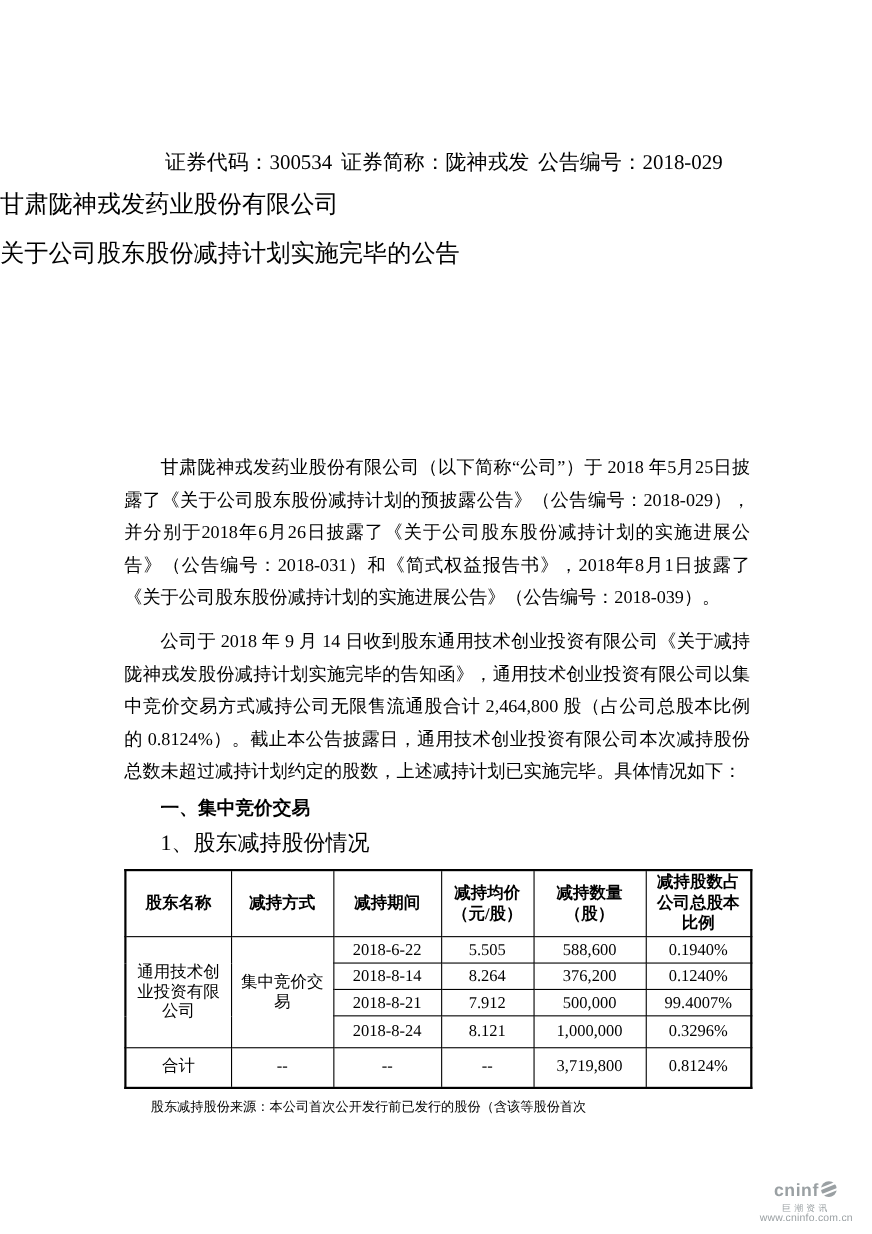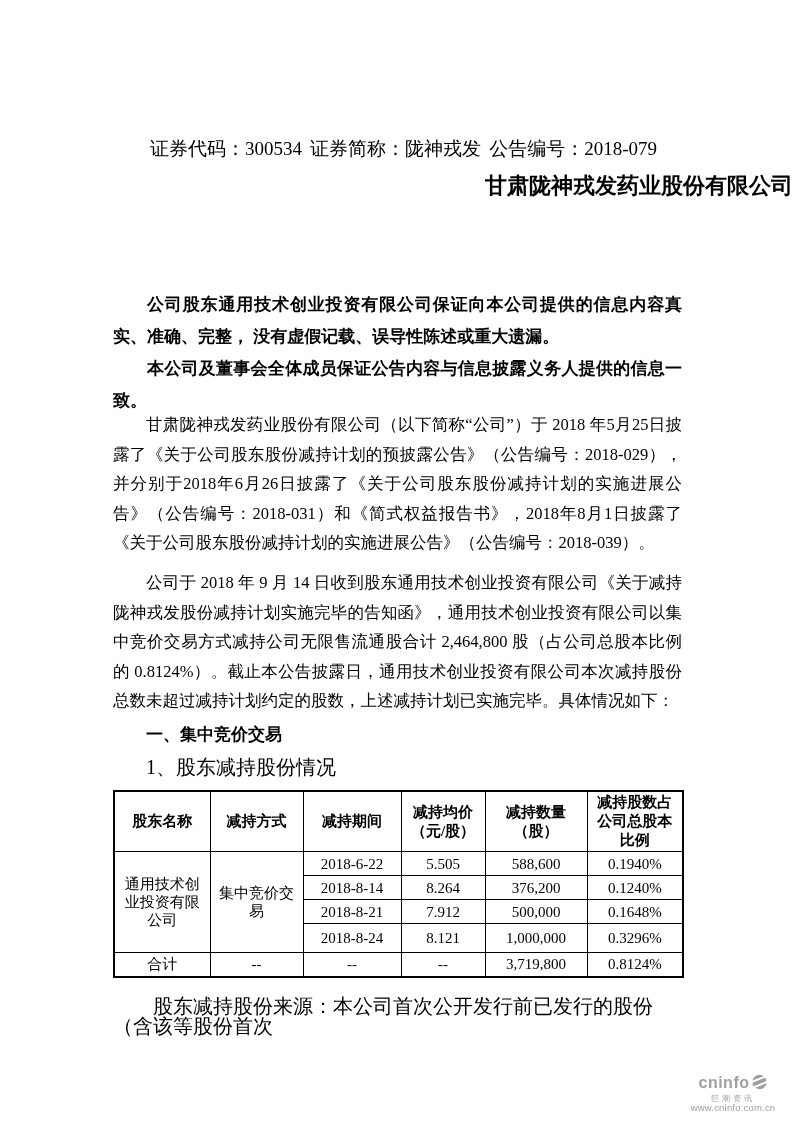--- a/index.html
+++ b/index.html
@@ -12,21 +12,21 @@
     font-family: "Liberation Serif", "DejaVu Serif", serif;
     overflow: hidden;
   }
   .meta-row {
     position: absolute; top: 100px; left: 150px; width: 507px;
     display: flex; justify-content: space-between;
     font-size: 19px; line-height: 18px; margin-top: 40px;
   }
   .title-block {
     position: absolute; top: 172px; left: 0; right: 0;
-    text-align: right; font-weight: bold; font-size: 22px;
+    text-align: left; font-weight: normal; font-size: 22px;
   }
   .title-line { line-height: 28px; }
   .title-line + .title-line { margin-top: 16px; }
   .statements {
     position: absolute; top: 289px; left: 113px; width: 569px;
     font-weight: bold; font-size: 17px; line-height: 32px;
     text-align: justify;
   }
   .statements p { margin: 0; text-indent: 2em; }
   .body-para {
@@ -56,24 +56,24 @@
     padding: 1px 4px;
     overflow: hidden;
   }
   .reduction-table th {
     font-weight: bold; white-space: pre-line; line-height: 19px;
   }
   .reduction-table td { line-height: 18px; }
   tr.header-row { height: 57px; }
   tr.data-row { height: 24px; }
   tr.data-row-last { height: 29px; }
-  tr.total-row { height: 24px; }
+  tr.total-row { height: 36px; }
   .note-para {
     position: absolute; top: 996px; left: 113px; width: 569px;
-    font-size: 20px; line-height: 20px; text-indent: 2em; margin: 0;
+    font-size: 12px; line-height: 20px; text-indent: 2em; margin: 0;
   }
   .cninfo-logo {
     position: absolute; right: 5px; bottom: 10px;
     width: 110px; text-align: center;
     color: #9aa0a3;
     font-family: "Liberation Sans", "DejaVu Sans", sans-serif;
     line-height: 1;
   }
   .cninfo-top { display: flex; align-items: center; justify-content: center; gap: 1px; }
   .cninfo-wordmark { font-size: 16px; font-weight: bold; letter-spacing: 0.5px; }
@@ -81,31 +81,28 @@
   .cninfo-url { font-size: 9.5px; margin-top: 0; letter-spacing: 0.2px; }
 </style>
 </head>
 <body>
 
 <div class="page">
 
   <div class="meta-row">
     <span>证券代码：300534</span>
     <span>证券简称：陇神戎发</span>
-    <span>公告编号：2018-079</span>
+    <span>公告编号：2018-029</span>
   </div>
 
   <div class="title-block">
     <div class="title-line">甘肃陇神戎发药业股份有限公司</div>
+    <div class="title-line">关于公司股东股份减持计划实施完毕的公告</div>
   </div>
 
-  <div class="statements">
-    <p>公司股东通用技术创业投资有限公司保证向本公司提供的信息内容真实、准确、完整， 没有虚假记载、误导性陈述或重大遗漏。</p>
-    <p>本公司及董事会全体成员保证公告内容与信息披露义务人提供的信息一致。</p>
-  </div>
 
   <p class="body-para para-a">甘肃陇神戎发药业股份有限公司（以下简称“公司”）于 2018 年5月25日披露了《关于公司股东股份减持计划的预披露公告》（公告编号：2018-029），并分别于2018年6月26日披露了《关于公司股东股份减持计划的实施进展公告》（公告编号：2018-031）和《简式权益报告书》，2018年8月1日披露了《关于公司股东股份减持计划的实施进展公告》（公告编号：2018-039）。</p>
 
   <p class="body-para para-b">公司于 2018 年 9 月 14 日收到股东通用技术创业投资有限公司《关于减持陇神戎发股份减持计划实施完毕的告知函》，通用技术创业投资有限公司以集中竞价交易方式减持公司无限售流通股合计 2,464,800 股（占公司总股本比例的 0.8124%）。截止本公告披露日，通用技术创业投资有限公司本次减持股份总数未超过减持计划约定的股数，上述减持计划已实施完毕。具体情况如下：</p>
 
   <div class="section-heading">一、集中竞价交易</div>
   <div class="sub-heading">1、股东减持股份情况</div>
 
   <table class="reduction-table">
     <colgroup>
@@ -142,21 +139,21 @@
       <tr class="data-row">
         <td>2018-8-14</td>
         <td>8.264</td>
         <td>376,200</td>
         <td>0.1240%</td>
       </tr>
       <tr class="data-row">
         <td>2018-8-21</td>
         <td>7.912</td>
         <td>500,000</td>
-        <td>0.1648%</td>
+        <td>99.4007%</td>
       </tr>
       <tr class="data-row-last">
         <td>2018-8-24</td>
         <td>8.121</td>
         <td>1,000,000</td>
         <td>0.3296%</td>
       </tr>
       <tr class="total-row">
         <td>合计</td>
         <td>--</td>
@@ -165,21 +162,21 @@
         <td>3,719,800</td>
         <td>0.8124%</td>
       </tr>
     </tbody>
   </table>
 
   <p class="note-para">股东减持股份来源：本公司首次公开发行前已发行的股份（含该等股份首次</p>
 
   <div class="cninfo-logo">
     <div class="cninfo-top">
-      <span class="cninfo-wordmark">cninfo</span>
+      <span class="cninfo-wordmark">cninf</span>
       <span>
         <svg width="17" height="16" viewBox="0 0 20 20" aria-hidden="true">
           <defs>
               <clipPath id="logoClip">
                 <circle cx="10" cy="10" r="9"></circle>
               </clipPath>
             </defs>
           <g clip-path="url(#logoClip)" fill="#9aa0a3">
             <rect x="-4" y="0.5" width="28" height="4.6" transform="rotate(-22 10 10)"></rect>
             <rect x="-4" y="7.6" width="28" height="4.6" transform="rotate(-22 10 10)"></rect>

